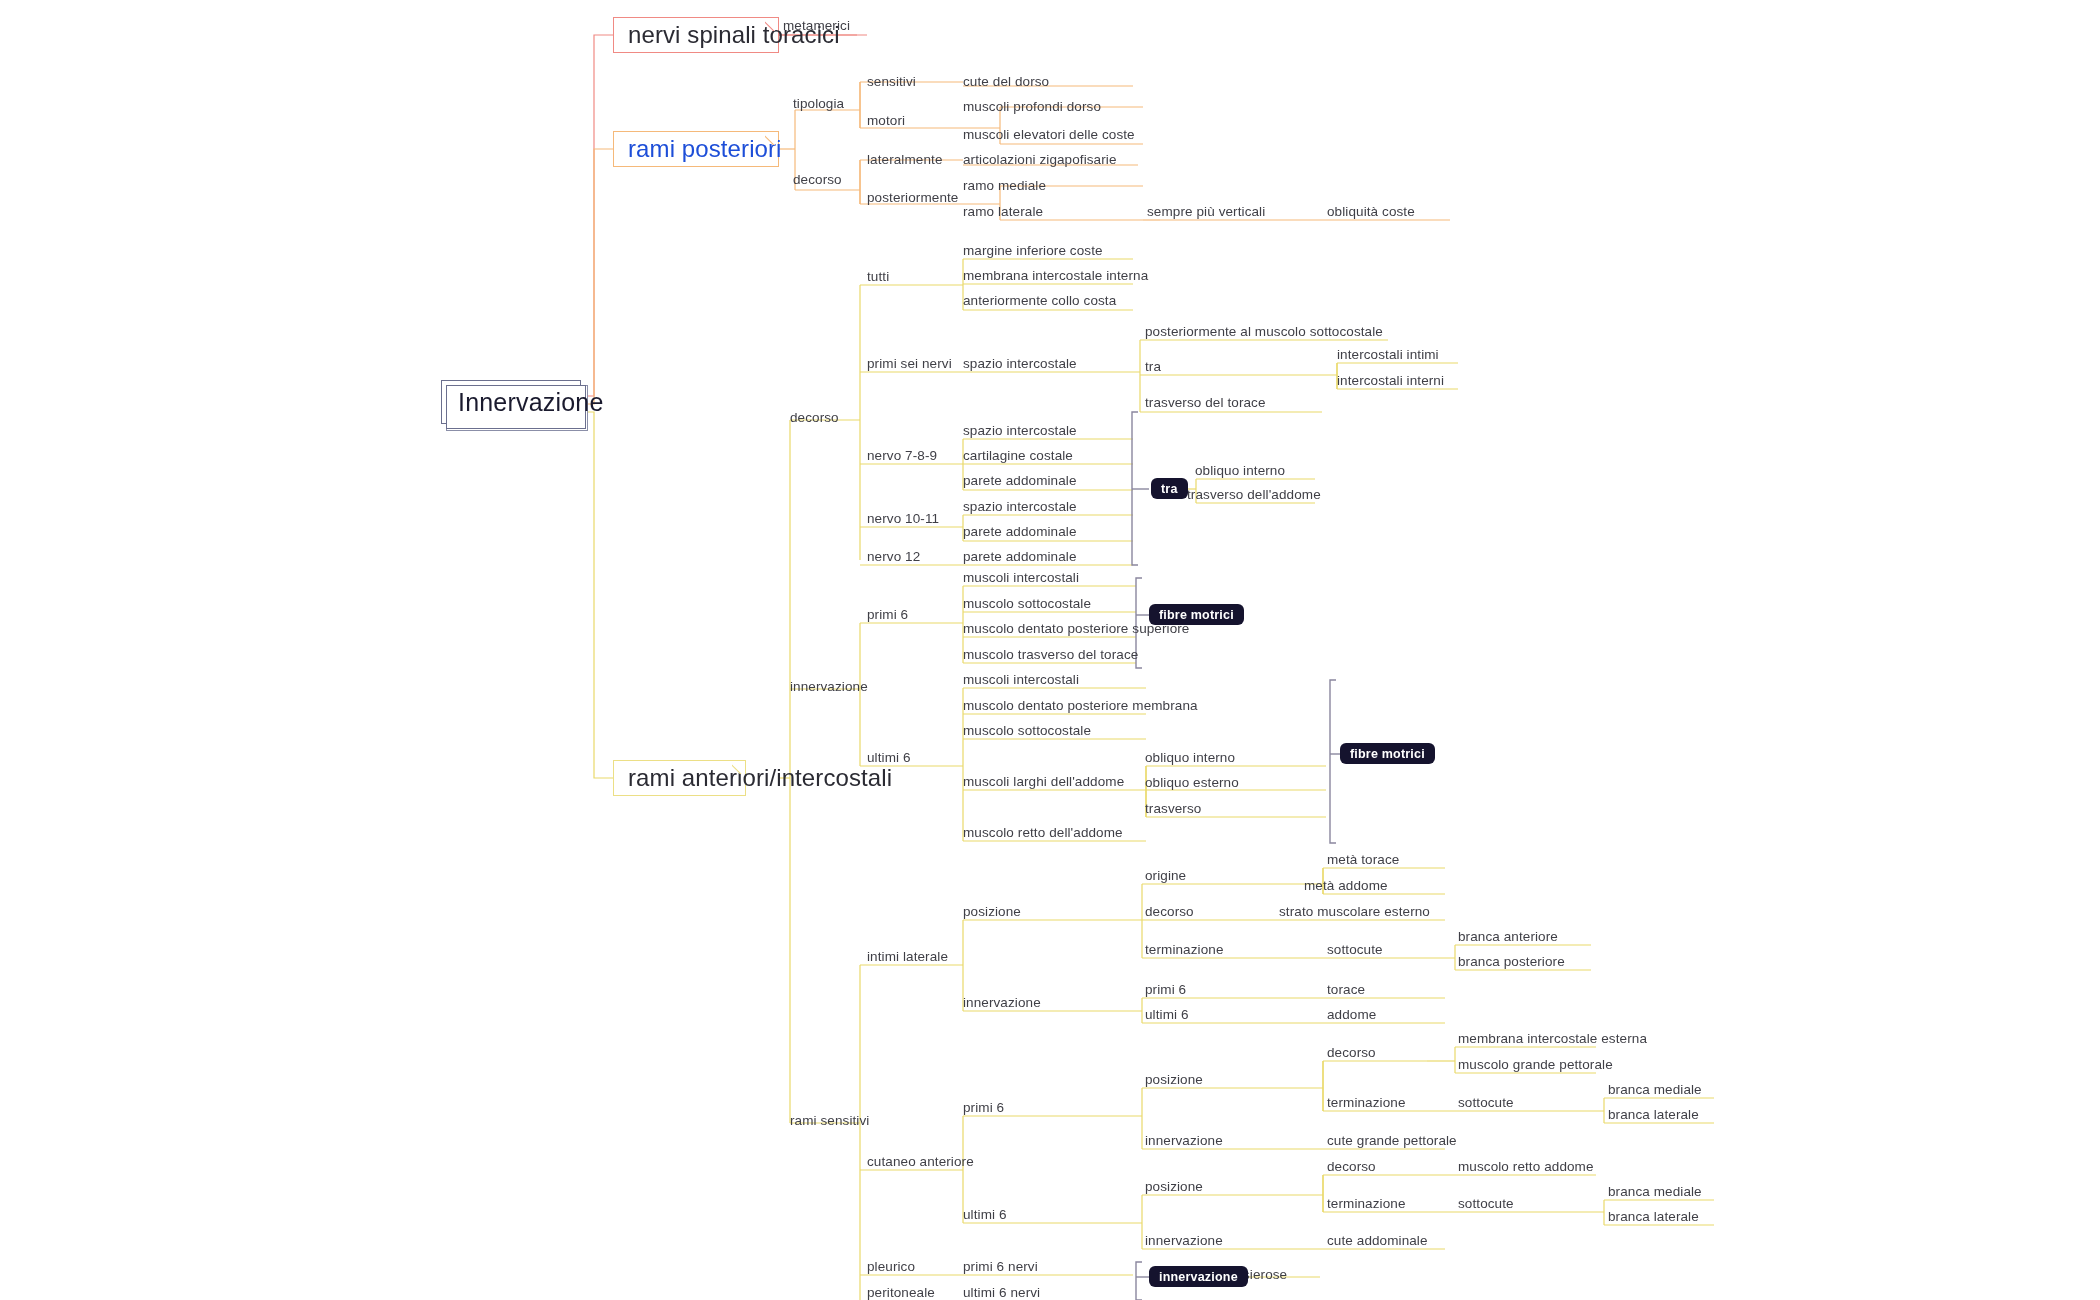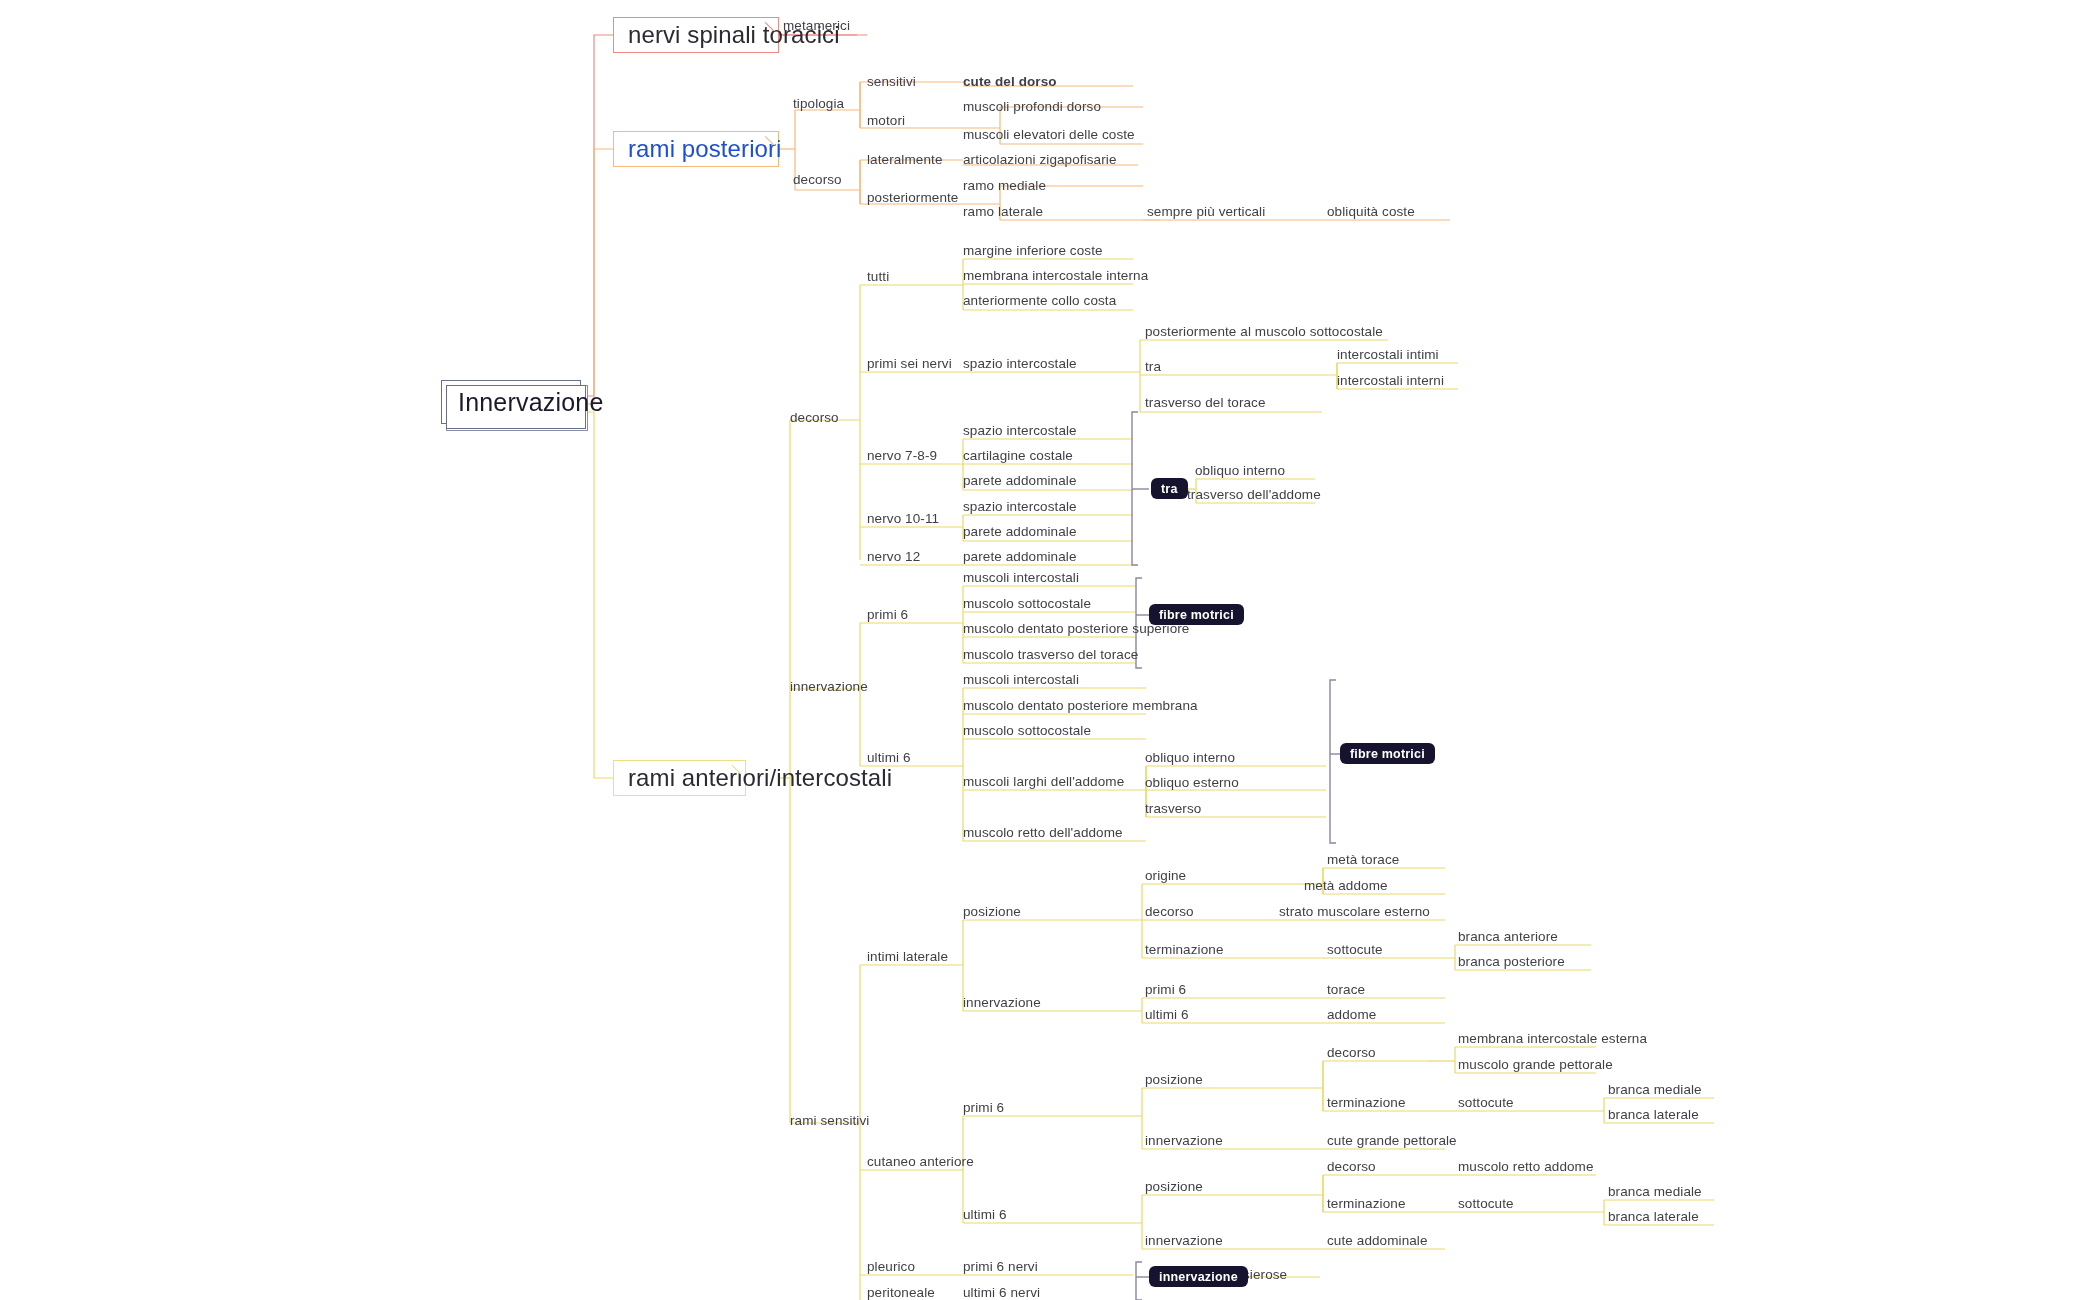--- a/index.html
+++ b/index.html
@@ -334,21 +334,21 @@
     </div>
     <div class="card" style="left: 613px; top: 760px; width: 133px; height: 36px; border: 1.4px solid rgb(236, 223, 134); color: rgb(236, 223, 134);">
       <span style="color: rgb(43, 43, 51);">rami anteriori/intercostali</span>
       <span class="fold">
         <i></i>
       </span>
     </div>
     <div class="node" style="left: 783px; top: 19px; width: 74px;"><span>metamerici</span></div>
     <div class="node" style="left: 793px; top: 97px; width: 118px;"><span>tipologia</span></div>
     <div class="node" style="left: 867px; top: 75px; width: 108px;"><span>sensitivi</span></div>
-    <div class="node" style="left: 963px; top: 75px; width: 163px; font-weight: bold;"><span>cute del dorso</span></div>
+    <div class="node" style="left: 963px; top: 75px; width: 163px;"><span>cute del dorso</span></div>
     <div class="node" style="left: 867px; top: 114px; width: 108px;"><span>motori</span></div>
     <div class="node" style="left: 963px; top: 100px; width: 175px;"><span>muscoli profondi dorso</span></div>
     <div class="node" style="left: 963px; top: 128px; width: 175px;"><span>muscoli elevatori delle coste</span></div>
     <div class="node" style="left: 793px; top: 173px; width: 118px;"><span>decorso</span></div>
     <div class="node" style="left: 867px; top: 153px; width: 84px;"><span>lateralmente</span></div>
     <div class="node" style="left: 963px; top: 153px; width: 175px;"><span>articolazioni zigapofisarie</span></div>
     <div class="node" style="left: 867px; top: 191px; width: 108px;"><span>posteriormente</span></div>
     <div class="node" style="left: 963px; top: 179px; width: 175px;"><span>ramo mediale</span></div>
     <div class="node" style="left: 963px; top: 205px; width: 175px;"><span>ramo laterale</span></div>
     <div class="node" style="left: 1147px; top: 205px; width: 178px;"><span>sempre più verticali</span></div>

